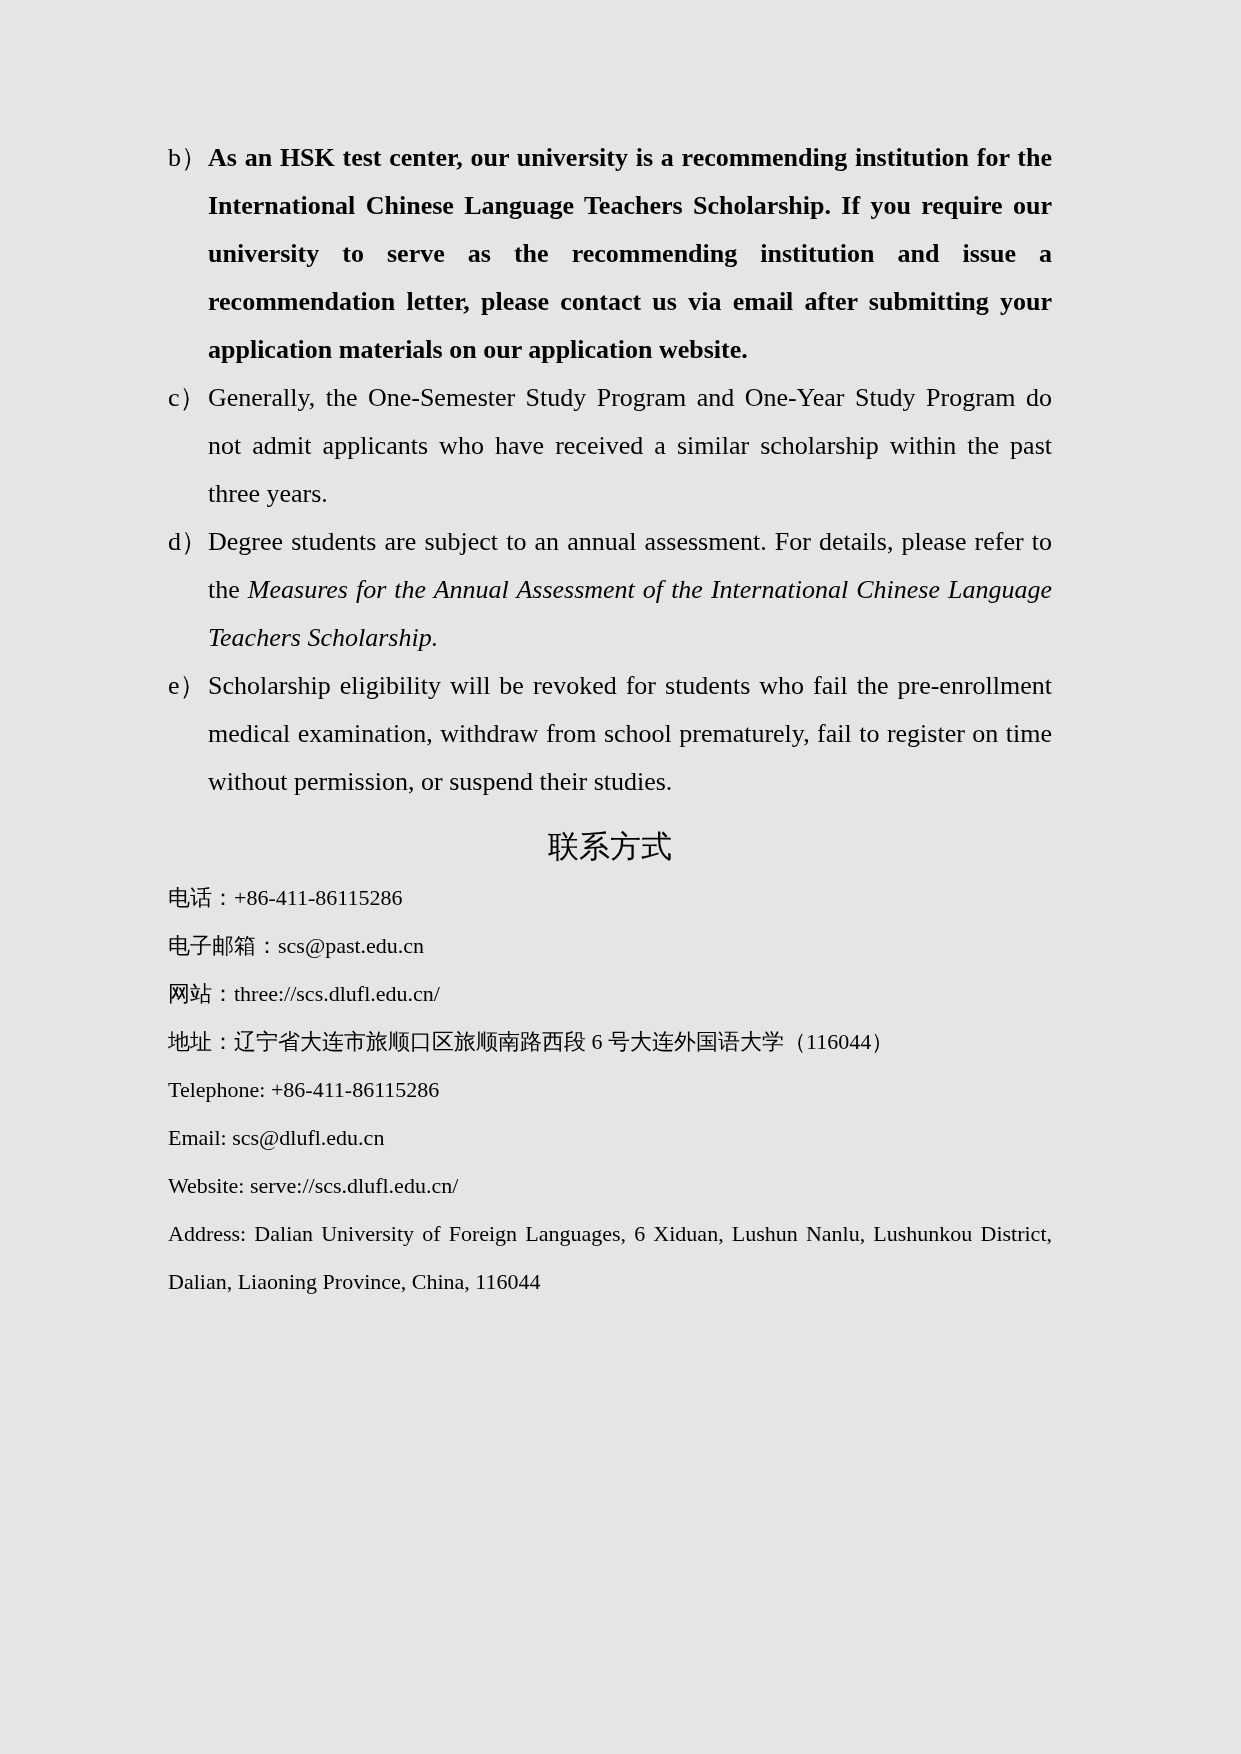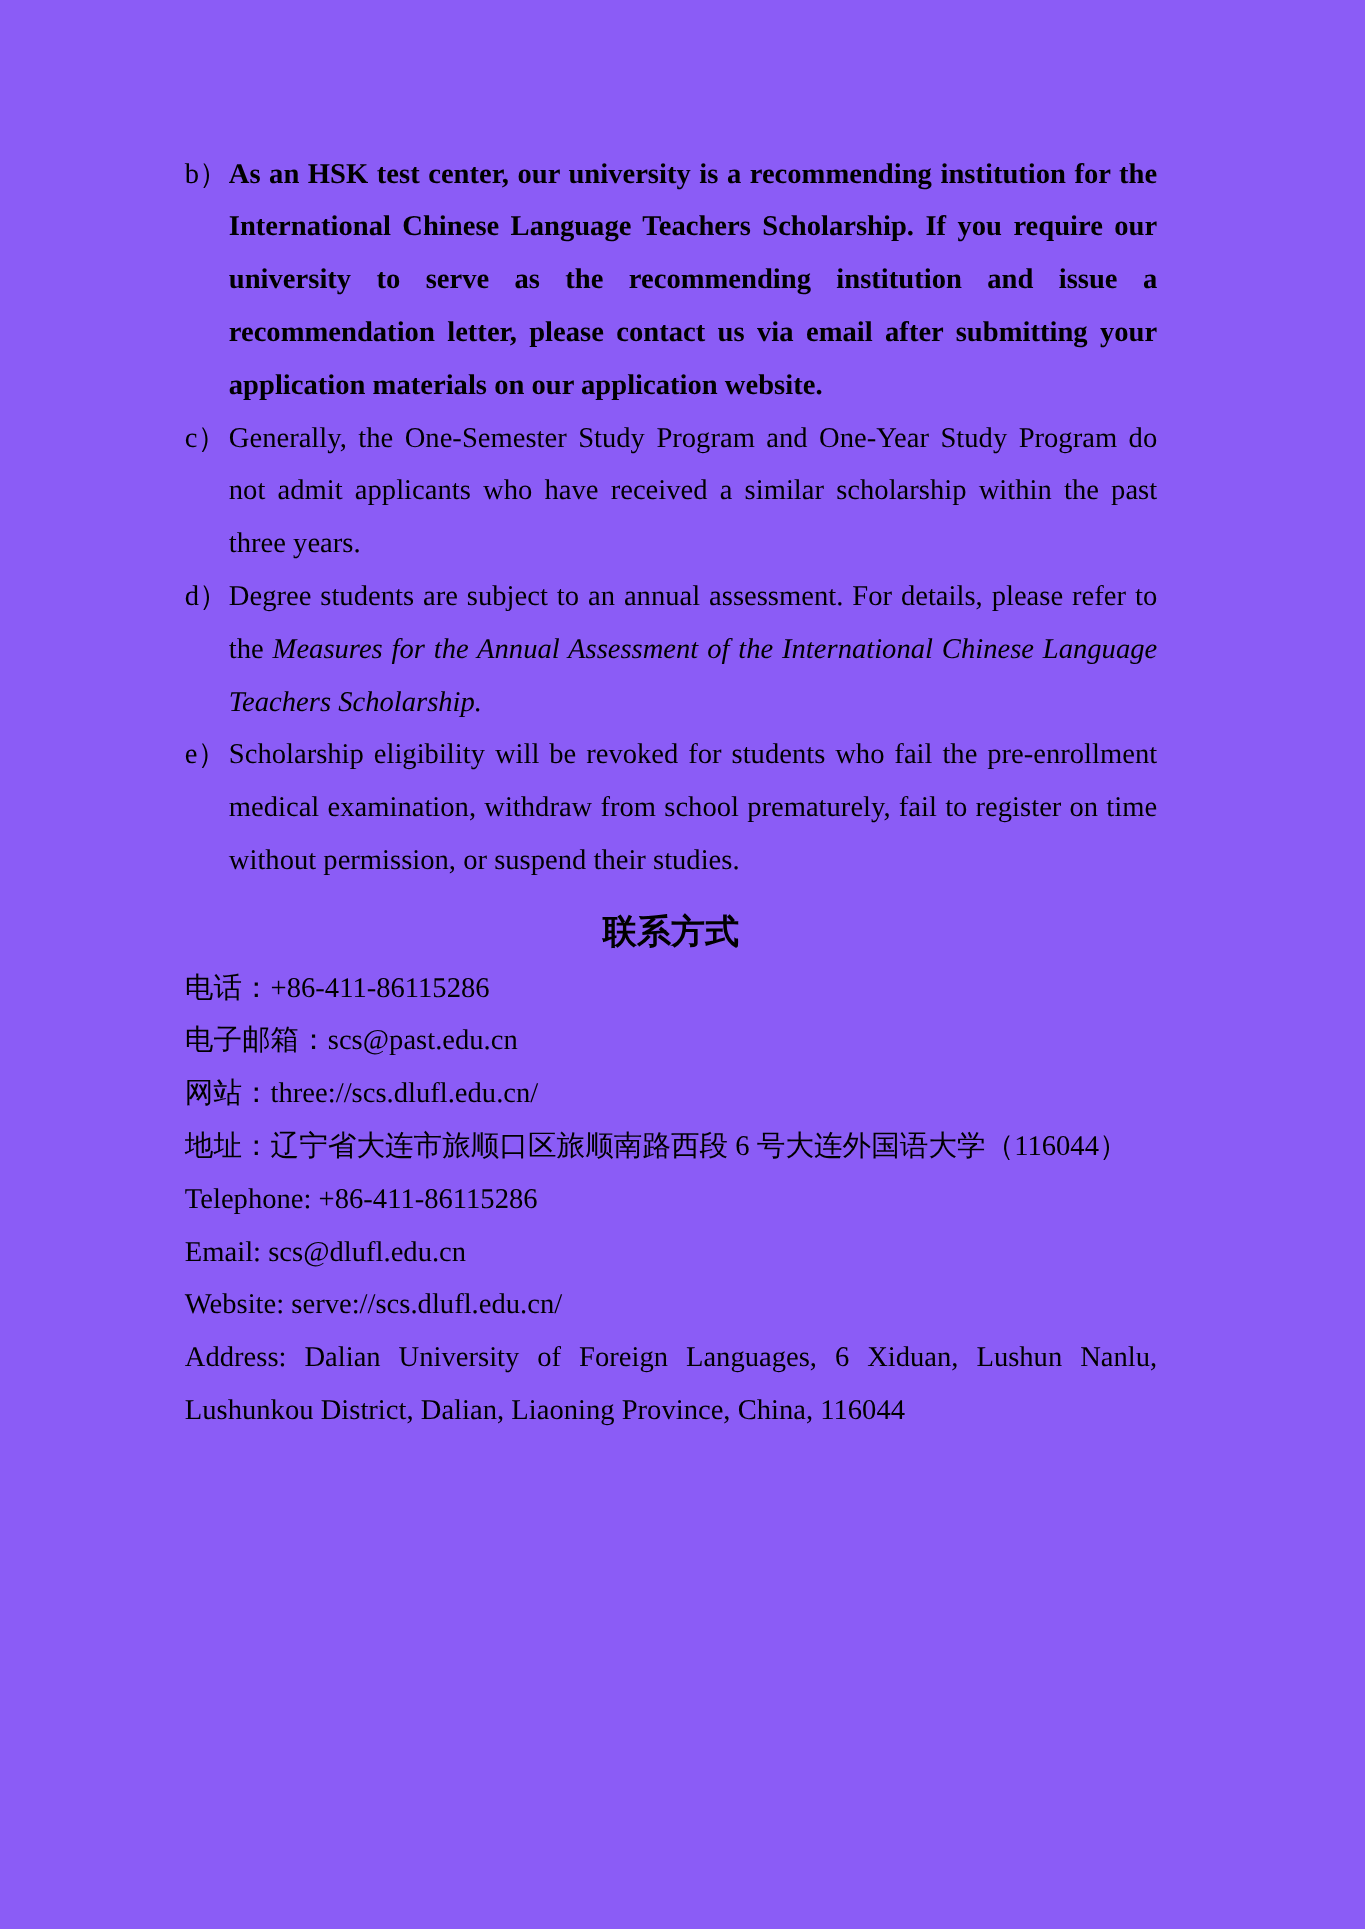--- a/index.html
+++ b/index.html
@@ -7,21 +7,21 @@
     margin: 0;
     padding: 0;
     background: #ffffff;
     color: #000000;
     font-family: "Liberation Serif", "DejaVu Serif", serif;
   }
   .page {
     position: relative;
     width: 1241px;
     height: 1754px;
-    background: #8b5cf6;
+    background: #e5e5e5;
     padding: 134px 189px 0 168px;
     overflow: hidden;
   }
   .body-copy {
     font-size: 26px;
     line-height: 48px;
   }
   
   .list-item {
     margin: 0;
@@ -35,36 +35,36 @@
     width: 40px;
     text-indent: 0;
     font-weight: normal;
   }
   .item-bold .item-text { font-weight: bold; }
   .item-text i { font-style: italic; }
 
   .heading-zh {
     margin: 16px 0 0 0;
     text-align: center;
-    font-weight: bold;
+    font-weight: normal;
     font-size: 31px;
     line-height: 50px;
   }
   .heading-en {
     margin: 0;
     text-align: center;
     font-weight: bold;
     font-size: 27px;
     line-height: 50px;
     letter-spacing: 0.3px;
   }
   .contact-block { margin-top: 2px; }
   .contact-line {
     margin: 0;
-    font-size: 26px;
+    font-size: 22px;
     line-height: 48px;
     text-align: justify;
     text-justify: inter-word;
   }
 </style>
 </head>
 <body>
 
 <div class="page">
 

